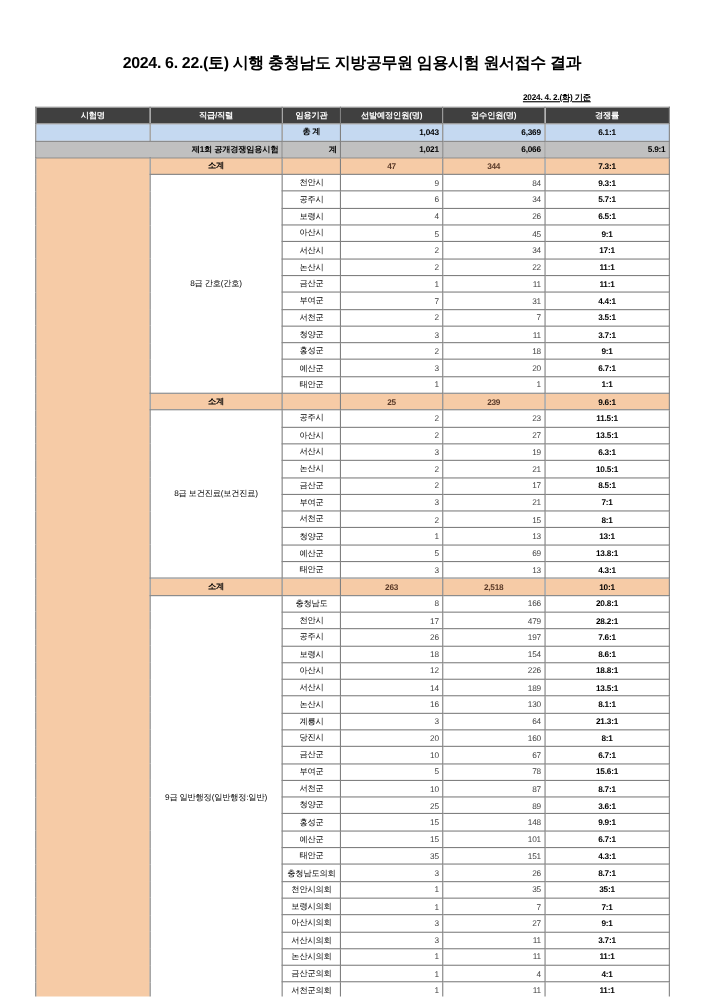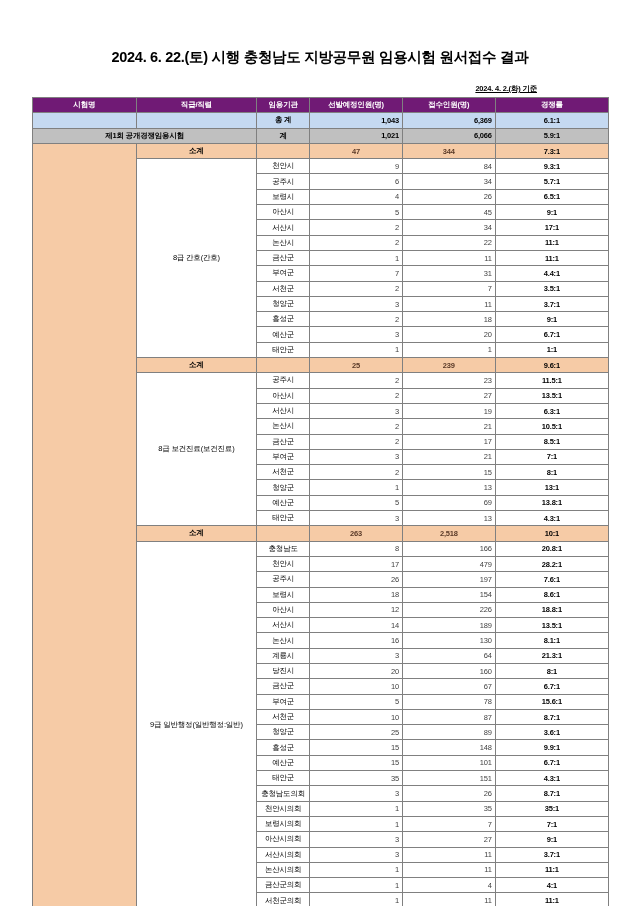--- a/index.html
+++ b/index.html
@@ -67,38 +67,39 @@
   
   col.c-exam   { width: 86px; }
   col.c-grade  { width: 100px; }
   col.c-org    { width: 44px; }
   col.c-plan   { width: 77px; }
   col.c-apply  { width: 77px; }
   col.c-ratio  { width: 94px; }
 
   
   thead th {
-    background: #701a75;
+    background: #404040;
     color: #ffffff;
     font-weight: bold;
     text-align: center;
     font-size: 7.5px;
     height: 17px;
     border: 0.8px solid #1f3f73;
   }
 
   
   tr.row-total td {
     background: #c5d9f1;
     font-weight: bold;
   }
   
   tr.row-examtotal td {
     background: #c0c0c0;
     font-weight: bold;
+    text-align: right;
   }
   
   tr.row-subtotal td {
     background: #f6cba6;
     font-weight: bold;
   }
   tr.row-data td {
     background: #ffffff;
   }
 

